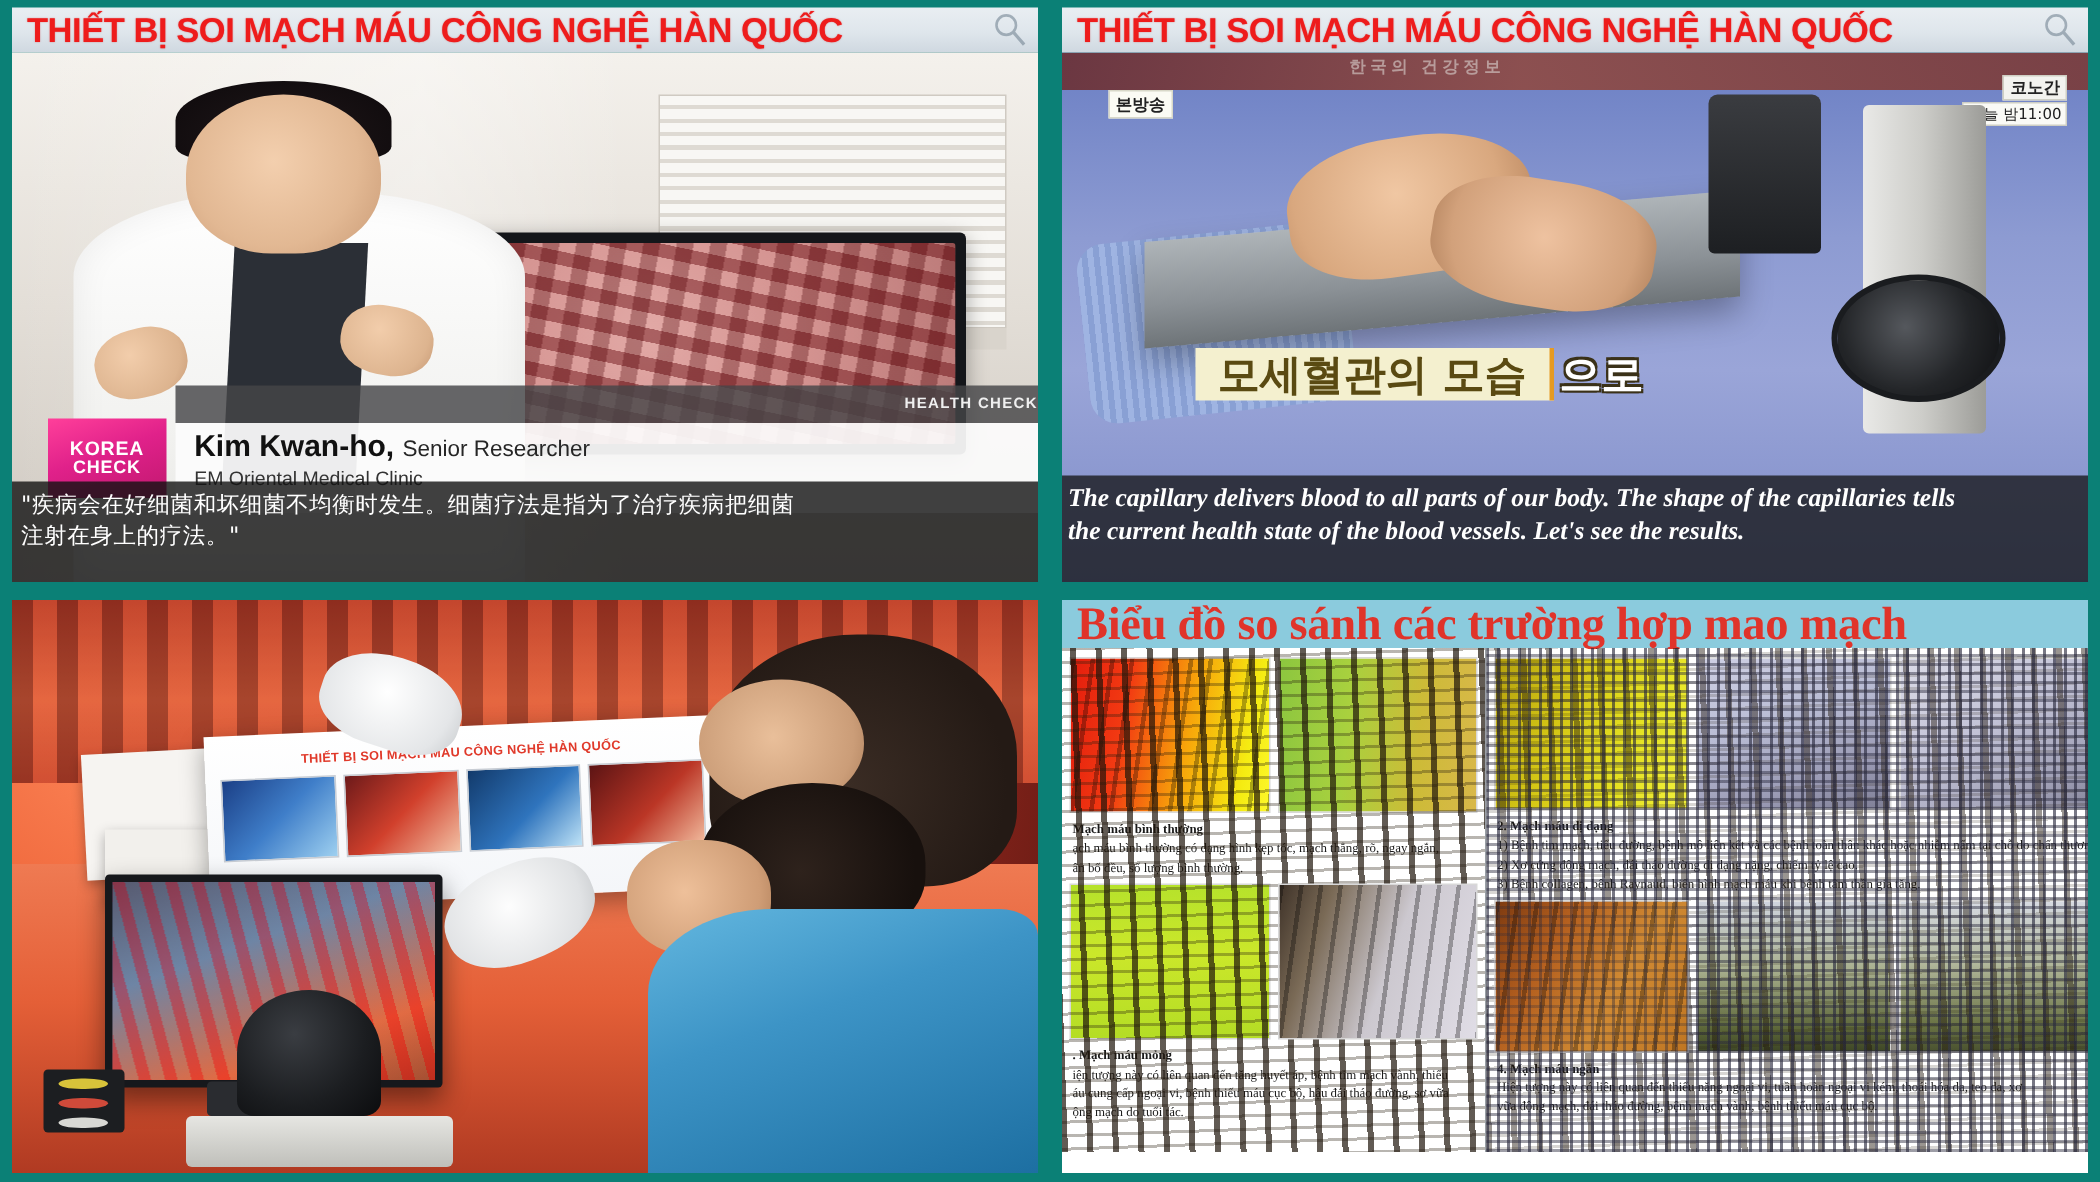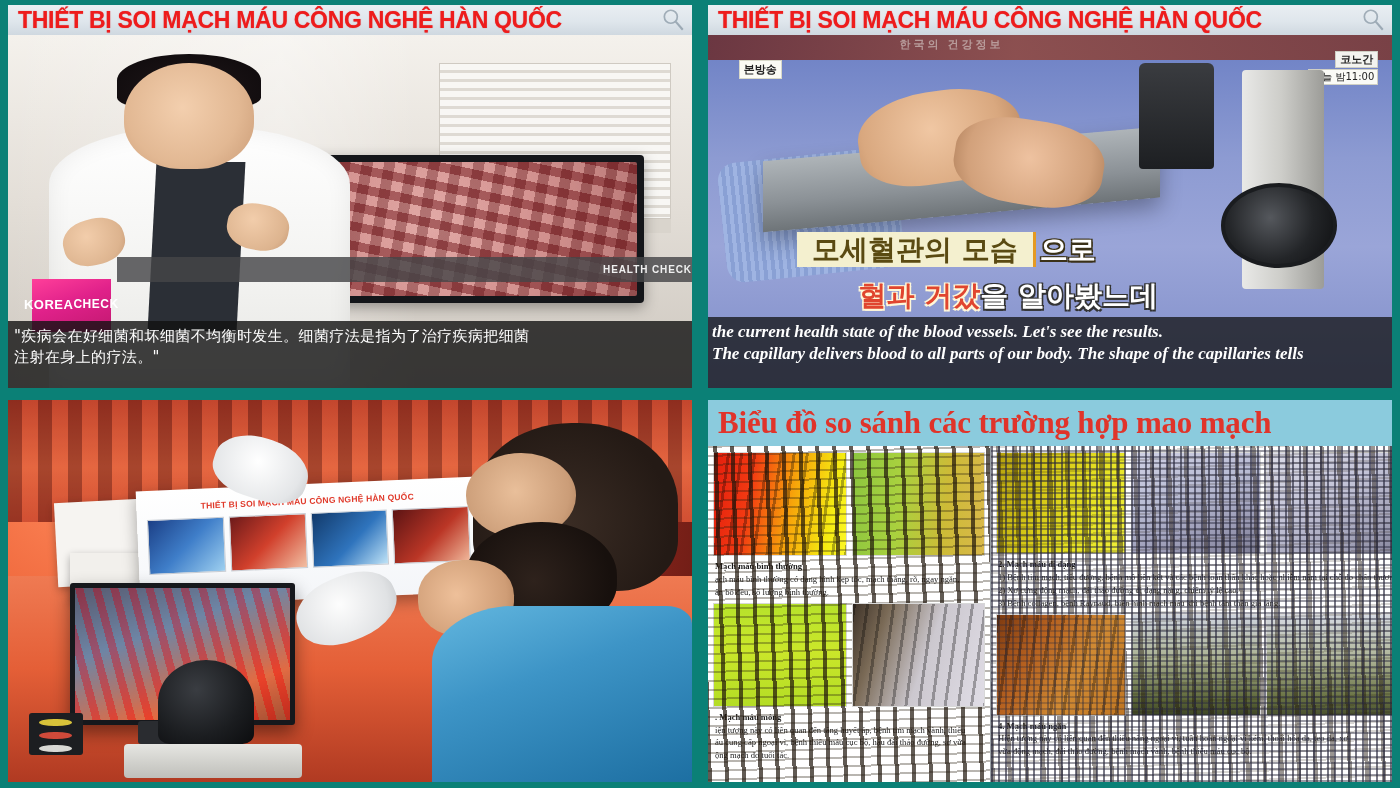--- a/index.html
+++ b/index.html
@@ -125,21 +125,21 @@
     position:absolute; left:16%; right:0; top:70%; height:17%;
     background: rgba(252,252,252,.93);
     padding:6px 0 0 12px;
   }
   .p1-name { font-size:20px; color:#111; font-weight:700; line-height:1.05; }
   .p1-name span.role { font-weight:400; font-size:15px; color:#262626; }
   .p1-org { font-size:13px; color:#333; margin-top:2px; }
   .p1-logo {
     position:absolute; left:3.5%; top:69%; width:11.5%; height:15%;
     background: linear-gradient(160deg,#ff3f9a 0%, #e0218a 45%, #c1186f 100%);
-    display:flex; flex-direction:row; align-items:center; justify-content:center;
+    display:flex; flex-direction:column; align-items:center; justify-content:center;
     line-height:.95;
   }
   .p1-logo b { color:#fff; font-size:13px; letter-spacing:.5px; font-weight:700;}
   .p1-logo i { color:#fff; font-size:12px; font-style:normal; letter-spacing:.5px; font-weight:700;}
 
   .p1-subs {
     position:absolute; left:0; right:0; bottom:0; height:19%;
     background: rgba(18,18,18,.80);
     color:#fff;
     font-family:"DejaVu Sans", sans-serif;
@@ -374,21 +374,21 @@
     background: radial-gradient(circle at 45% 40%, #fdfdfd 0%, #e0e2e4 70%, #c2c5c8 100%);
     border-radius:46%; transform:rotate(-22deg);
   }
 
   
   .p4-inner {
     position:absolute; left:8px; right:8px; top:6px; bottom:6px;
     background:#ffffff; overflow:hidden;
   }
   .p4-banner {
-    height:46px; background:#8bcbdd;
+    height:32px; background:#8bcbdd;
     display:flex; align-items:center; padding-left:10px;
   }
   .p4-banner-text {
     font-family:"Liberation Serif", serif;
     font-weight:700; font-size:31px; color:#e0342a;
     white-space:nowrap; letter-spacing:-.2px;
   }
   .p4-body {
     display:grid;
     grid-template-columns: 283px 1fr;
@@ -470,20 +470,27 @@
       <div class="p1-shirt"></div>
       <div class="p1-hair"></div>
       <div class="p1-head"></div>
       <div class="p1-hand l"></div>
       <div class="p1-hand r"></div>
 
       <div class="p1-lt-strip">
         <span class="p1-lt-label">HEALTH CHECK</span>
       </div>
 
+      <div class="p1-lt-card">
+        <div class="p1-name">
+          <span>Kim Kwan-ho,</span>
+          <span class="role">Senior Researcher</span>
+        </div>
+        <div class="p1-org">EM Oriental Medical Clinic</div>
+      </div>
 
       <div class="p1-logo">
         <b>KOREA</b>
         <i>CHECK</i>
       </div>
 
       <div class="p1-subs">
         <div>"疾病会在好细菌和坏细菌不均衡时发生。细菌疗法是指为了治疗疾病把细菌</div>
         <div>注射在身上的疗法。"</div>
       </div>
@@ -514,27 +521,24 @@
       <div class="p2-stage"></div>
       <div class="p2-column"></div>
       <div class="p2-objective"></div>
       <div class="p2-lens"></div>
       <div class="p2-hand1"></div>
       <div class="p2-hand2"></div>
 
       <div class="p2-cap1">
         <span class="hl">모세혈관의 모습</span><span class="pl">으로</span>
       </div>
-      <div class="p2-cap2">
-        <span class="rd">혈과 거갔</span><span class="wt">을 알아봤느데</span>
-      </div>
 
       <div class="p2-subs">
+        <div>The capillary delivers blood to all parts of our body. The shape of the capillaries tells</div>
         <div>the current health state of the blood vessels. Let's see the results.</div>
-        <div>The capillary delivers blood to all parts of our body. The shape of the capillaries tells</div>
       </div>
     </div>
   </div>
 
   <div class="panel">
     <div class="p3-photo">
       <div class="p3-bench"></div>
       <div class="p3-table"></div>
 
       <div class="p3-paper"></div>

